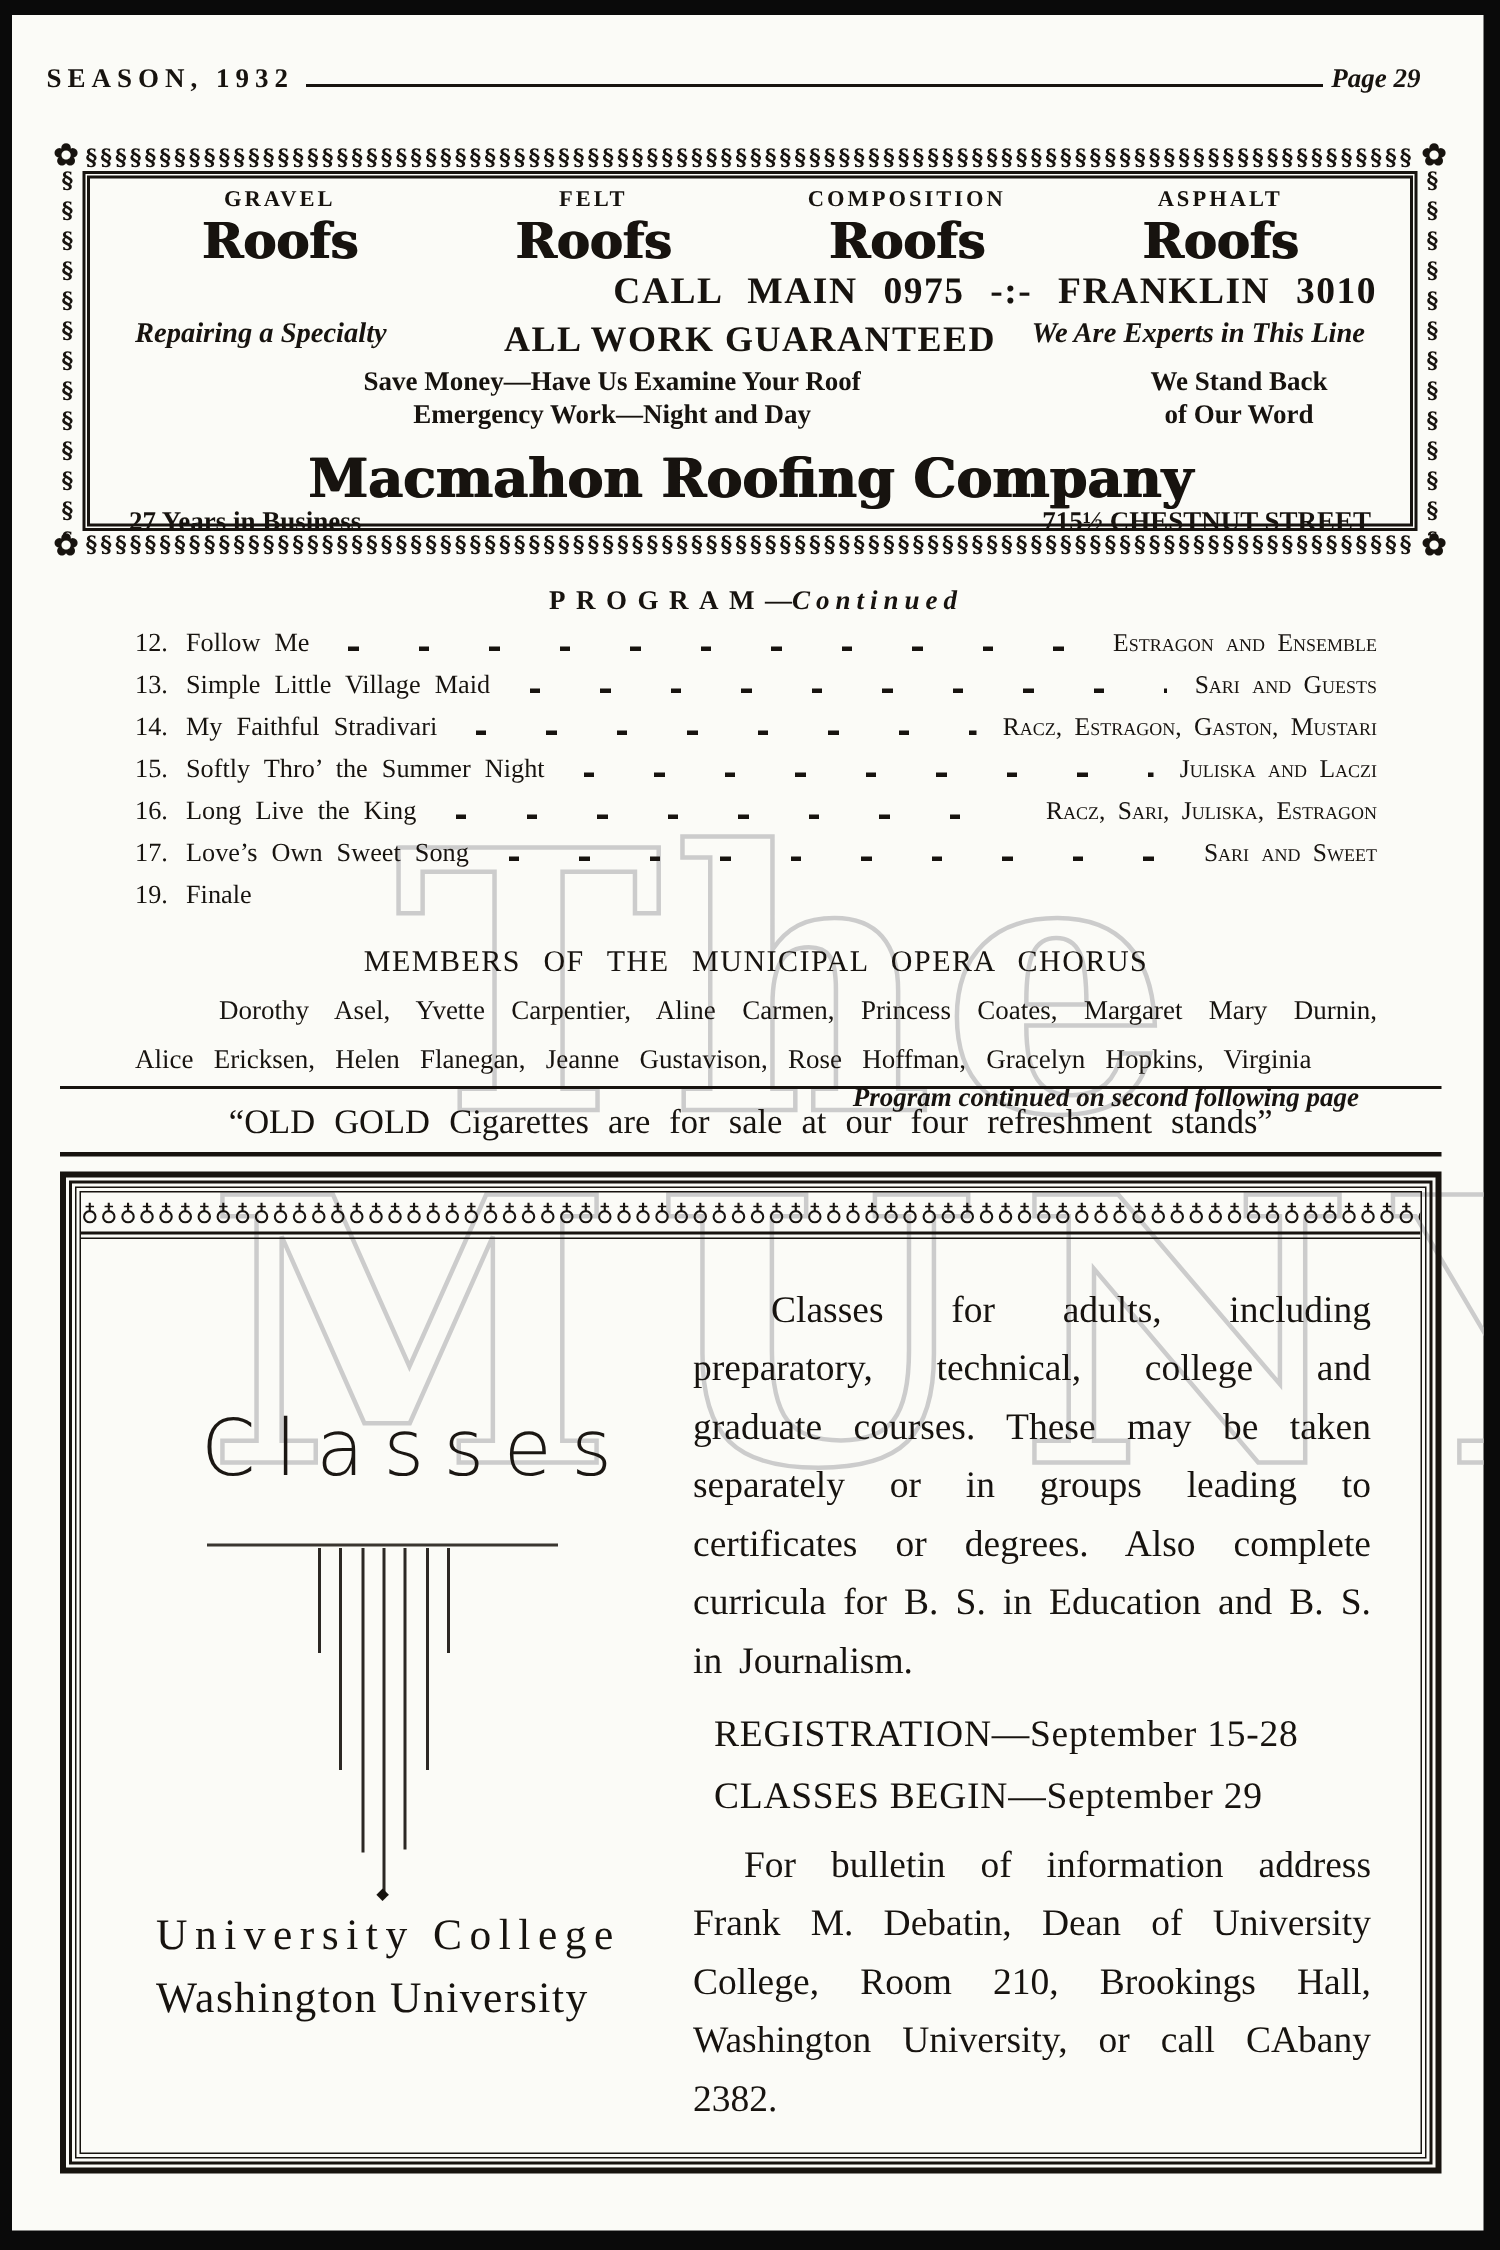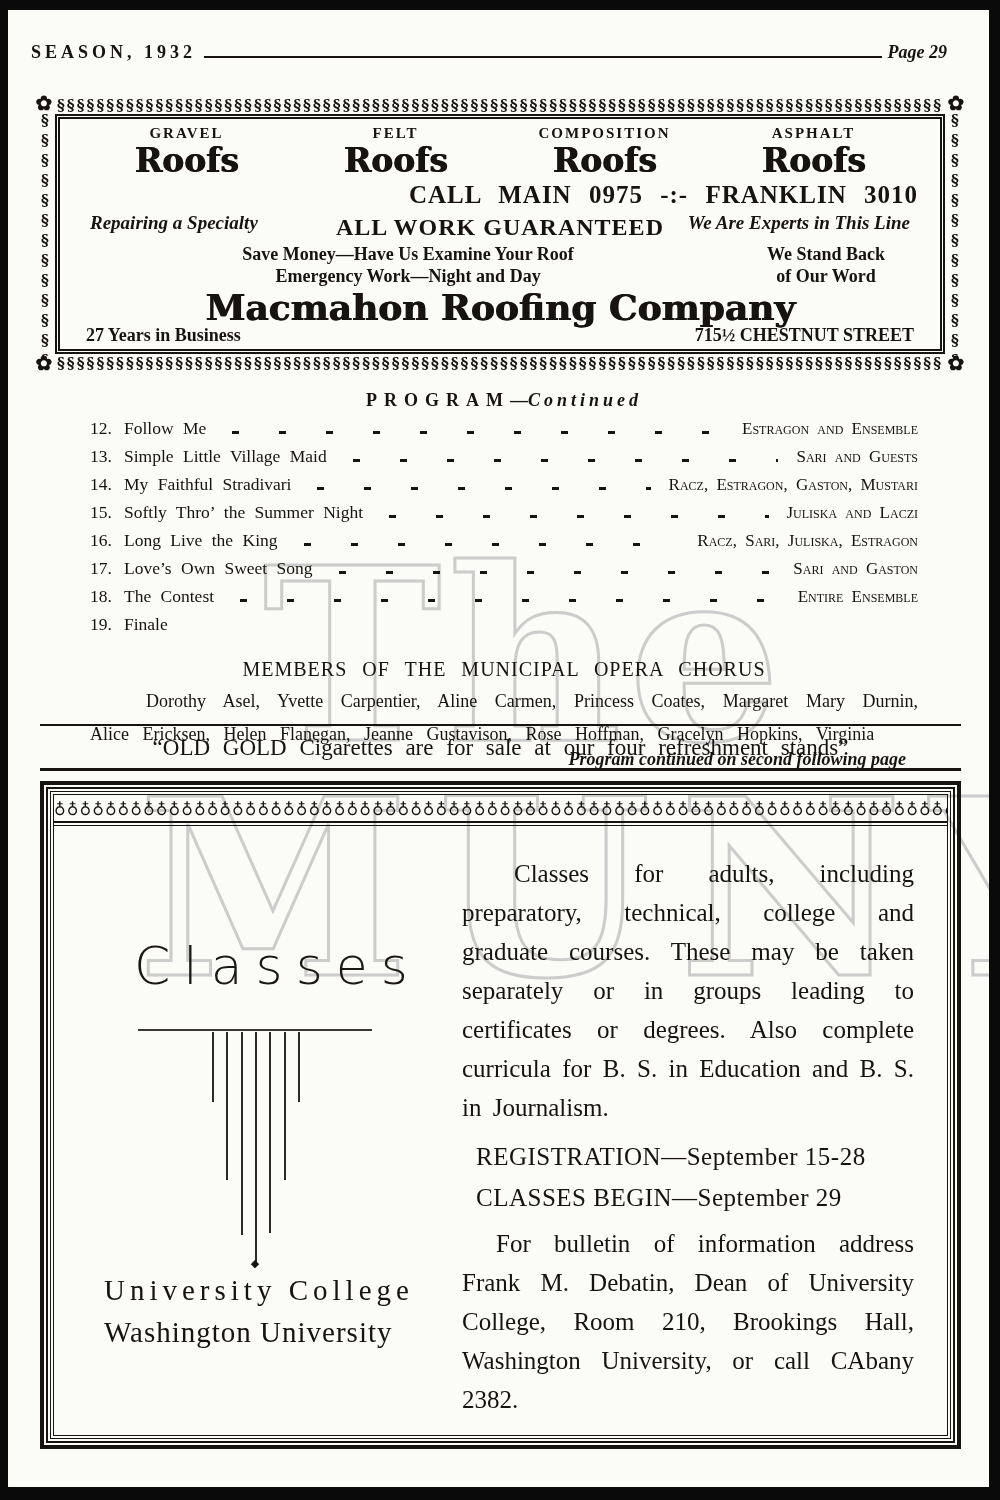--- a/index.html
+++ b/index.html
@@ -32,21 +32,21 @@
   .ad1-cols { display:flex; text-align:center; }
   .ad1-col { flex:1; }
   .ad1-type { font-weight:bold; font-size:15px; letter-spacing:2px; }
   .blackletter { font-family:"DejaVu Serif", serif; font-weight:bold; text-shadow:1px 0 0 currentColor; }
   .ad1-roofs { font-size:33px; line-height:36px; margin-top:1px; }
   .ad1-call { text-align:right; font-weight:bold; font-size:25px; letter-spacing:1px; word-spacing:10px; margin-top:2px; }
   .ad1-tags { display:flex; justify-content:space-between; font-style:italic; font-weight:bold; font-size:19px; margin-top:3px; padding:0 8px; }
   .ad1-guar { text-align:center; font-weight:bold; font-size:24px; letter-spacing:1px; margin-top:-20px; }
   .ad1-three { display:flex; margin-top:2px; text-align:center; font-weight:bold; font-size:18px; line-height:22px; }
   .ad1-three .lft { width:22%; } .ad1-three .mid { flex:1; } .ad1-three .rgt { width:22%; }
-  .ad1-co { text-align:center; font-size:36px; line-height:40px; margin-top:0; }
+  .ad1-co { text-align:center; font-size:36px; line-height:40px; margin-top:12px; }
   .ad1-foot { display:flex; justify-content:space-between; font-weight:bold; font-size:18px; margin-top:-2px; padding:0 4px;gap:44px; }
 
   
   .prog { position:absolute; left:82px; top:380px; width:828px; }
   .prog-h { text-align:center; font-weight:bold; font-size:18px; margin-bottom:7px; }
   .prog-h .m { letter-spacing:7px; }
   .prog-h .c { font-style:italic; letter-spacing:4px; }
   .prow { display:flex; align-items:baseline; height:28px; font-size:17.5px; }
   .pnum { width:34px; }
   .ptitle { word-spacing:5px; white-space:nowrap; }
@@ -200,27 +200,21 @@
       <div class="prow">
         <span class="pnum">16.</span>
         <span class="ptitle">Long Live the King</span>
         <span class="plead"></span>
         <span class="pperf">Racz, Sari, Juliska, Estragon</span>
       </div>
       <div class="prow">
         <span class="pnum">17.</span>
         <span class="ptitle">Love’s Own Sweet Song</span>
         <span class="plead"></span>
-        <span class="pperf">Sari and Gaston</span>
-      </div>
-      <div class="prow">
-        <span class="pnum">18.</span>
-        <span class="ptitle">The Contest</span>
-        <span class="plead"></span>
-        <span class="pperf">Entire Ensemble</span>
+        <span class="pperf">Sari and Sweet</span>
       </div>
       <div class="prow">
         <span class="pnum">19.</span>
         <span class="ptitle">Finale</span>
       </div>
 
       <div class="chorus">
         <div class="ch-h">MEMBERS OF THE MUNICIPAL OPERA CHORUS</div>
         <div class="ch-names">Dorothy Asel, Yvette Carpentier, Aline Carmen, Princess Coates, Margaret Mary Durnin, Alice Ericksen, Helen Flanegan, Jeanne Gustavison, Rose Hoffman, Gracelyn Hopkins, Virginia</div>
         <div class="ch-note">Program continued on second following page</div>

